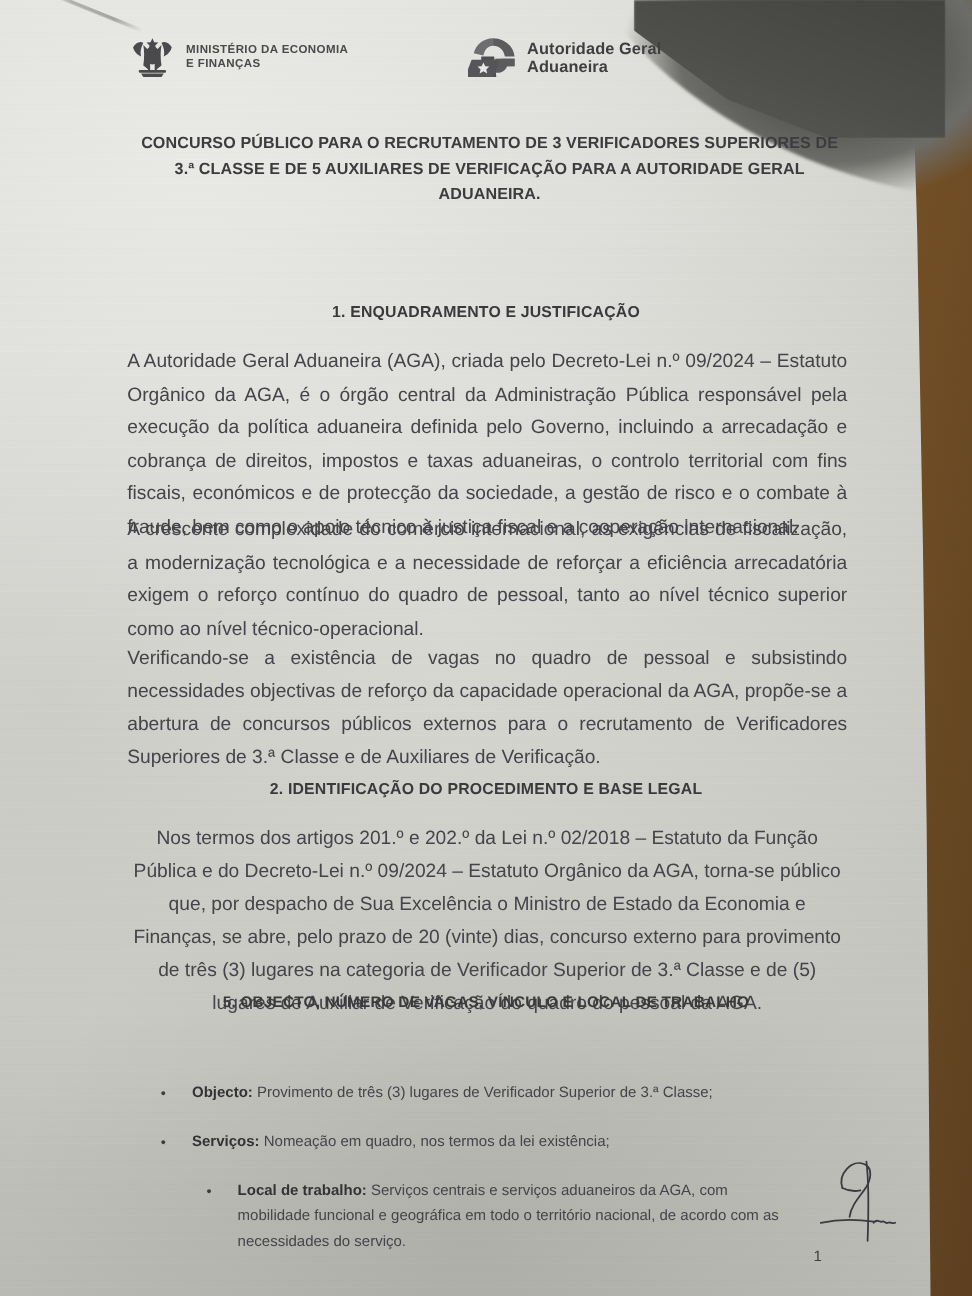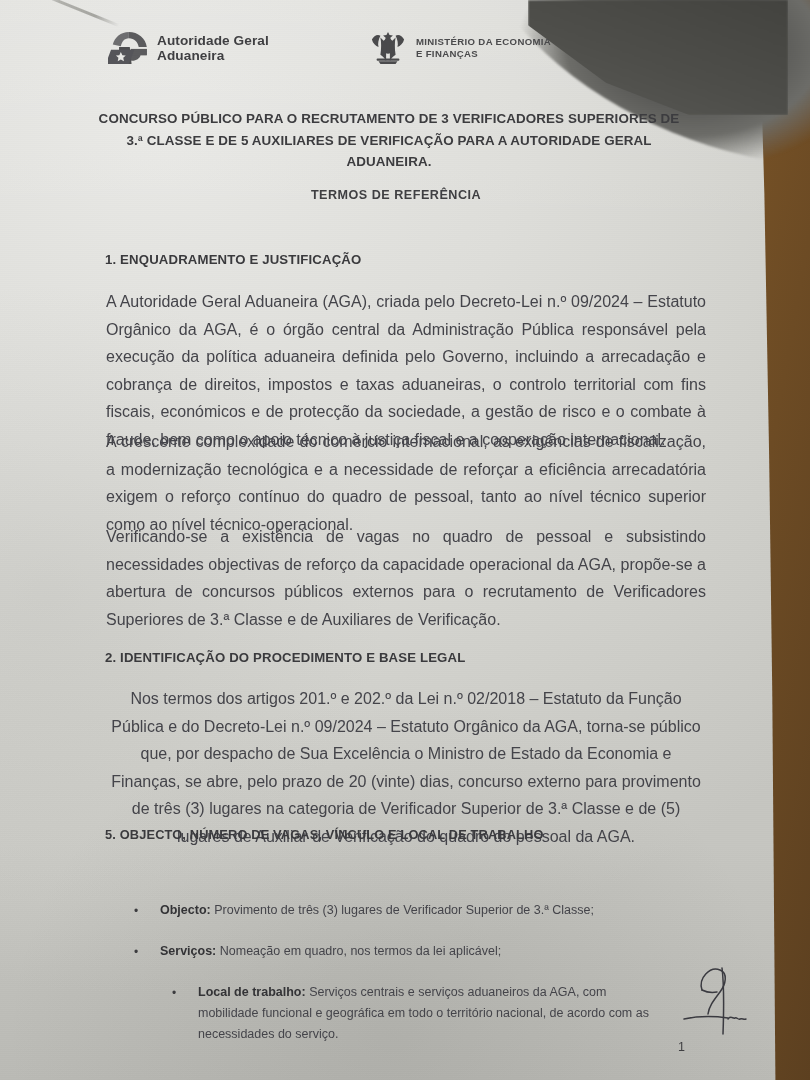--- a/index.html
+++ b/index.html
@@ -87,36 +87,36 @@
     color:#4a4a4c;line-height:1.28;text-transform:uppercase;
   }
   .aga-mark{width:40px;height:34px;flex:0 0 auto;}
   .aga-text{
     font-size:13.6px;font-weight:700;color:#3f3f42;line-height:1.12;
     letter-spacing:.1px;
   }
 
   
   .doc-title{
-    position:absolute;left:97px;top:108px;width:584px;
+    position:absolute;left:116px;top:108px;width:584px;
     text-align:center;
     font-size:13.4px;font-weight:700;color:#3c3c3f;
     line-height:1.62;letter-spacing:.1px;
     text-transform:uppercase;
   }
   .subtitle{
     position:absolute;left:104px;top:188px;width:584px;
     text-align:center;font-size:12.6px;font-weight:600;color:#3f3f42;
     letter-spacing:.5px;
   }
 
   
   .h2{
     position:absolute;left:105px;width:600px;
-    font-size:13.2px;font-weight:700;color:#3a3a3d;letter-spacing:.15px;
+    font-size:13.2px;font-weight:700;color:#3a3a3d;letter-spacing:.15px;text-align:center;
   }
   .h3{
     position:absolute;left:105px;width:600px;
     font-size:12.6px;font-weight:700;color:#3a3a3d;letter-spacing:.1px;
   }
   .para{
     position:absolute;left:106px;width:600px;
     font-size:16px;color:#44444a;line-height:1.72;
     text-align:justify;text-justify:inter-word;
   }
@@ -160,20 +160,39 @@
     <div class="sheet-shade"></div>
   </div>
 
   <div class="corner-shadow"></div>
   <div class="corner-shadow2"></div>
   <div class="crease"></div>
 
   <div class="content">
 
     <div class="logos">
+
+      <div class="logo-block">
+        <svg class="emblem" viewBox="0 0 40 38">
+          <g fill="#4a4a4c">
+            <path d="M3 10 C5 6 9 4 12 6 C10 10 9 14 10 18 C7 17 4 14 3 10 Z"></path>
+            <path d="M37 10 C35 6 31 4 28 6 C30 10 31 14 30 18 C33 17 36 14 37 10 Z"></path>
+            <path d="M20 2 l1.6 3.4 3.6 .4 -2.7 2.5 .8 3.6 -3.3-1.9 -3.3 1.9 .8-3.6 -2.7-2.5 3.6-.4 Z"></path>
+            <ellipse cx="20" cy="17" rx="6.5" ry="8"></ellipse>
+            <path d="M12 8 C13 13 13 20 12 26 C15 28 17 30 18 33 L18 14 Z"></path>
+            <path d="M28 8 C27 13 27 20 28 26 C25 28 23 30 22 33 L22 14 Z"></path>
+            <rect x="8" y="30" width="24" height="2.4" rx="1"></rect>
+            <path d="M10 33 h20 l-2 3 h-16 Z"></path>
+          </g>
+        </svg>
+        <div class="ministry-text">
+          <div>MINISTÉRIO DA ECONOMIA</div>
+          <div>E FINANÇAS</div>
+        </div>
+      </div>
 
       <div class="logo-block">
         <svg class="aga-mark" viewBox="0 0 44 38">
           <g fill="#5c5c5e">
             <path d="M23 1 C33 1 42 8 43 18 L34 18 C33 12 29 8 23 8 Z"></path>
             <path d="M23 1 C14 1 7 7 5 15 L14 17 C15 12 18 8 23 8 Z" fill="#6e6e70"></path>
             <path d="M26 20 h17 v7 h-7 c-1 4 -6 7 -11 6 l-1 -8 c3 1 6 -1 6 -5 z"></path>
             <rect x="25" y="20" width="18" height="7"></rect>
           </g>
           <g fill="#4e4e50">
@@ -182,62 +201,42 @@
           </g>
           <path d="M3 21 h26 l-6 16 h-26 Z" fill="#55555a"></path>
           <path d="M14 23.5 l1.7 3.5 3.8 .4 -2.8 2.6 .8 3.8 -3.5-2 -3.5 2 .8-3.8 -2.8-2.6 3.8-.4 Z" fill="#e9e9e6"></path>
         </svg>
         <div class="aga-text">
           <div>Autoridade Geral</div>
           <div>Aduaneira</div>
         </div>
       </div>
 
-      <div class="logo-block">
-        <svg class="emblem" viewBox="0 0 40 38">
-          <g fill="#4a4a4c">
-            <path d="M3 10 C5 6 9 4 12 6 C10 10 9 14 10 18 C7 17 4 14 3 10 Z"></path>
-            <path d="M37 10 C35 6 31 4 28 6 C30 10 31 14 30 18 C33 17 36 14 37 10 Z"></path>
-            <path d="M20 2 l1.6 3.4 3.6 .4 -2.7 2.5 .8 3.6 -3.3-1.9 -3.3 1.9 .8-3.6 -2.7-2.5 3.6-.4 Z"></path>
-            <ellipse cx="20" cy="17" rx="6.5" ry="8"></ellipse>
-            <path d="M12 8 C13 13 13 20 12 26 C15 28 17 30 18 33 L18 14 Z"></path>
-            <path d="M28 8 C27 13 27 20 28 26 C25 28 23 30 22 33 L22 14 Z"></path>
-            <rect x="8" y="30" width="24" height="2.4" rx="1"></rect>
-            <path d="M10 33 h20 l-2 3 h-16 Z"></path>
-          </g>
-        </svg>
-        <div class="ministry-text">
-          <div>MINISTÉRIO DA ECONOMIA</div>
-          <div>E FINANÇAS</div>
-        </div>
-      </div>
-
     </div>
 
     <div class="doc-title">CONCURSO PÚBLICO PARA O RECRUTAMENTO DE 3 VERIFICADORES SUPERIORES DE 3.ª CLASSE E DE 5 AUXILIARES DE VERIFICAÇÃO PARA A AUTORIDADE GERAL ADUANEIRA.</div>
-    <div class="subtitle">TERMOS DE REFERÊNCIA</div>
 
     <div class="h2" style="top:252px;">1. ENQUADRAMENTO E JUSTIFICAÇÃO</div>
     <div class="para" style="top:288px;">A Autoridade Geral Aduaneira (AGA), criada pelo Decreto-Lei n.º 09/2024 – Estatuto Orgânico da AGA, é o órgão central da Administração Pública responsável pela execução da política aduaneira definida pelo Governo, incluindo a arrecadação e cobrança de direitos, impostos e taxas aduaneiras, o controlo territorial com fins fiscais, económicos e de protecção da sociedade, a gestão de risco e o combate à fraude, bem como o apoio técnico à justiça fiscal e a cooperação internacional.</div>
     <div class="para" style="top:428px;">A crescente complexidade do comércio internacional, as exigências de fiscalização, a modernização tecnológica e a necessidade de reforçar a eficiência arrecadatória exigem o reforço contínuo do quadro de pessoal, tanto ao nível técnico superior como ao nível técnico-operacional.</div>
-    <div class="para" style="top:523px;">Verificando-se a existência de vagas no quadro de pessoal e subsistindo necessidades objectivas de reforço da capacidade operacional da AGA, propõe-se a abertura de concursos públicos externos para o recrutamento de Verificadores Superiores de 3.ª Classe e de Auxiliares de Verificação.</div>
+    <div class="para" style="top:535px;">Verificando-se a existência de vagas no quadro de pessoal e subsistindo necessidades objectivas de reforço da capacidade operacional da AGA, propõe-se a abertura de concursos públicos externos para o recrutamento de Verificadores Superiores de 3.ª Classe e de Auxiliares de Verificação.</div>
 
     <div class="h2" style="top:650px;">2. IDENTIFICAÇÃO DO PROCEDIMENTO E BASE LEGAL</div>
     <div class="para noj" style="top:685px;">Nos termos dos artigos 201.º e 202.º da Lei n.º 02/2018 – Estatuto da Função Pública e do Decreto-Lei n.º 09/2024 – Estatuto Orgânico da AGA, torna-se público que, por despacho de Sua Excelência o Ministro de Estado da Economia e Finanças, se abre, pelo prazo de 20 (vinte) dias, concurso externo para provimento de três (3) lugares na categoria de Verificador Superior de 3.ª Classe e de (5) lugares de Auxiliar de Verificação do quadro do pessoal da AGA.</div>
 
     <div class="h2" style="top:827px;font-size:12.8px;">5. OBJECTO, NÚMERO DE VAGAS, VÍNCULO E LOCAL DE TRABALHO</div>
 
     <div class="bullet" style="left:134px;top:900px;width:570px;">
       <span class="dot">•</span>
       <span class="txt"><b>Objecto:</b><span> Provimento de três (3) lugares de Verificador Superior de 3.ª Classe;</span></span>
     </div>
 
     <div class="bullet" style="left:134px;top:941px;width:570px;">
       <span class="dot">•</span>
-      <span class="txt"><b>Serviços:</b><span> Nomeação em quadro, nos termos da lei aplicável;</span></span>
+      <span class="txt"><b>Serviços:</b><span> Nomeação em quadro, nos termos da lei existência;</span></span>
     </div>
 
     <div class="bullet" style="left:172px;top:982px;width:480px;">
       <span class="dot">•</span>
       <span class="txt"><b>Local de trabalho:</b><span> Serviços centrais e serviços aduaneiros da AGA, com mobilidade funcional e geográfica em todo o território nacional, de acordo com as necessidades do serviço.</span></span>
     </div>
 
     <svg class="signature" viewBox="0 0 104 84">
       <g fill="none" stroke="#3a3a40" stroke-width="1.5" stroke-linecap="round" stroke-linejoin="round">
         <path d="M26 28 C22 16 34 4 44 8 C52 11 50 22 44 30 C38 38 33 44 32 52"></path>

